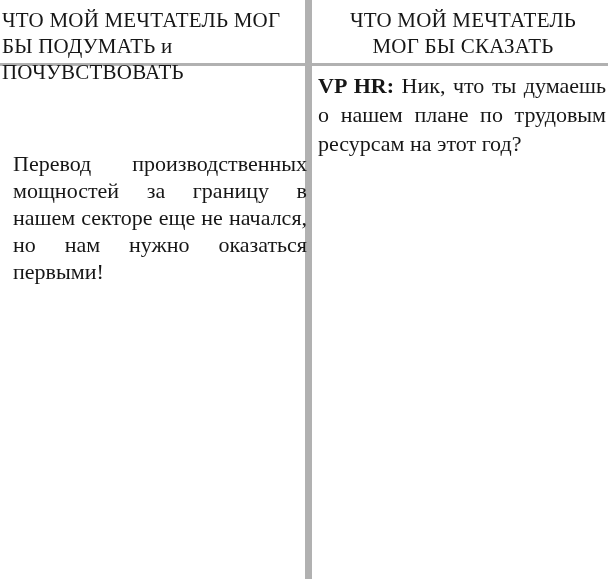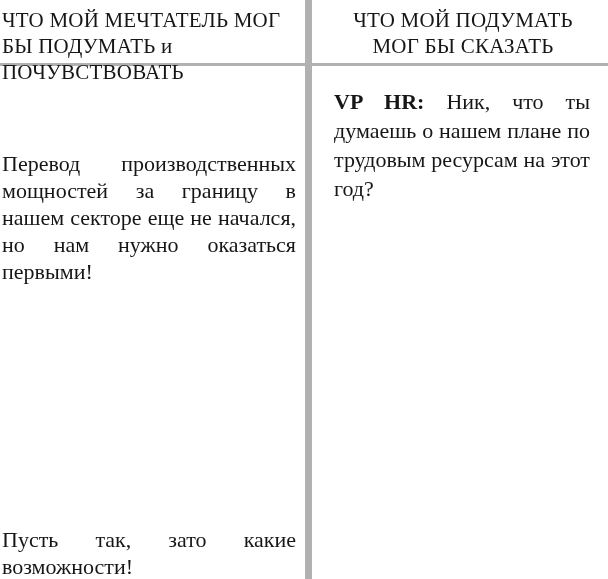--- a/index.html
+++ b/index.html
@@ -51,23 +51,23 @@
     width: 230px;
     text-align: center;
   }
   
   .para {
     position: absolute;
     font-size: 22px;
     text-align: justify;
     margin: 0;
   }
-  .para p { margin: 16px; }
+  .para p { margin: 0; }
   .col-left-para {
-    left: 2px;
+    left: 13px;
     width: 294px;
     line-height: 27px;
   }
   .col-right-para {
     left: 318px;
     width: 288px;
     line-height: 29px;
   }
   .thought-1 { top: 150px; }
   .thought-2 { top: 526px; }
@@ -80,23 +80,22 @@
 
 <div class="page">
 
   <div class="vline"></div>
   <div class="hline"></div>
 
   <div class="hdr hdr-left">ЧТО МОЙ МЕЧТАТЕЛЬ МОГ БЫ ПОДУМАТЬ и ПОЧУВСТВОВАТЬ</div>
 
   <div class="para col-left-para thought-1">Перевод производственных мощностей за границу в нашем секторе еще не начался, но нам нужно оказаться первыми!</div>
 
-  <div class="para col-left-para thought-2">Пусть так, зато какие возможности!</div>
 
-  <div class="hdr hdr-right">ЧТО МОЙ ПОДУМАТЬ МОГ БЫ СКАЗАТЬ</div>
+  <div class="hdr hdr-right">ЧТО МОЙ МЕЧТАТЕЛЬ МОГ БЫ СКАЗАТЬ</div>
 
   <div class="para col-right-para dialogue-1">
     <p><span class="speaker">VP HR:</span> <span>Ник, что ты думаешь о нашем плане по трудовым ресурсам на этот год?</span></p>
   </div>
 
   <div class="para col-right-para dialogue-rest">
   </div>
 
 </div>
 

